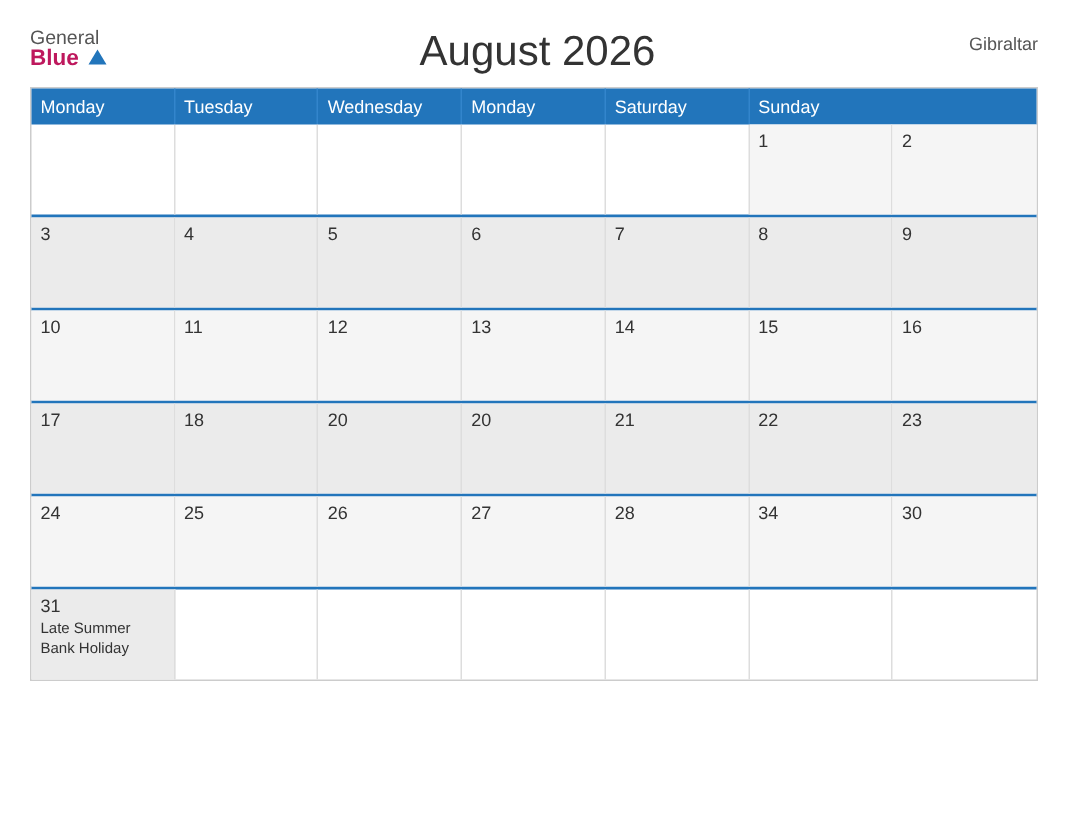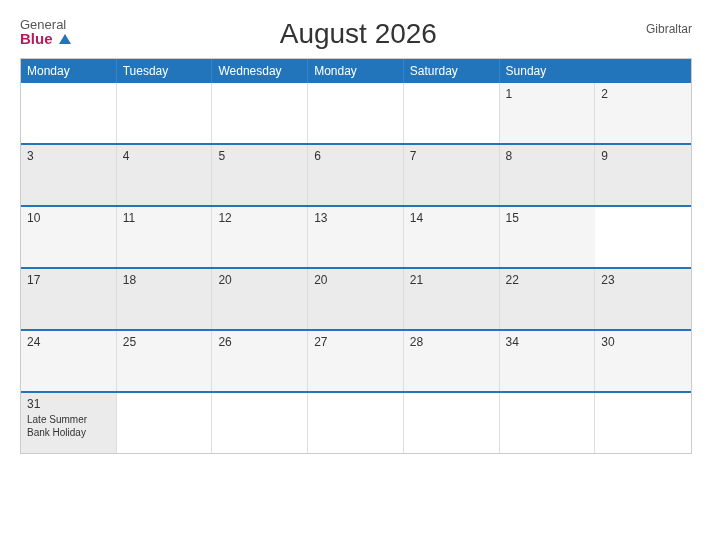--- a/index.html
+++ b/index.html
@@ -208,20 +208,23 @@
           </div>
           <div class="day-cell">
             <span class="day-number">13</span>
           </div>
           <div class="day-cell">
             <span class="day-number">14</span>
           </div>
           <div class="day-cell">
             <span class="day-number">15</span>
           </div>
+          <div class="day-cell">
+            <span class="day-number">16</span>
+          </div>
         </div>
         <div class="week">
           <div class="day-cell">
             <span class="day-number">17</span>
           </div>
           <div class="day-cell">
             <span class="day-number">18</span>
           </div>
           <div class="day-cell">
             <span class="day-number">20</span>

